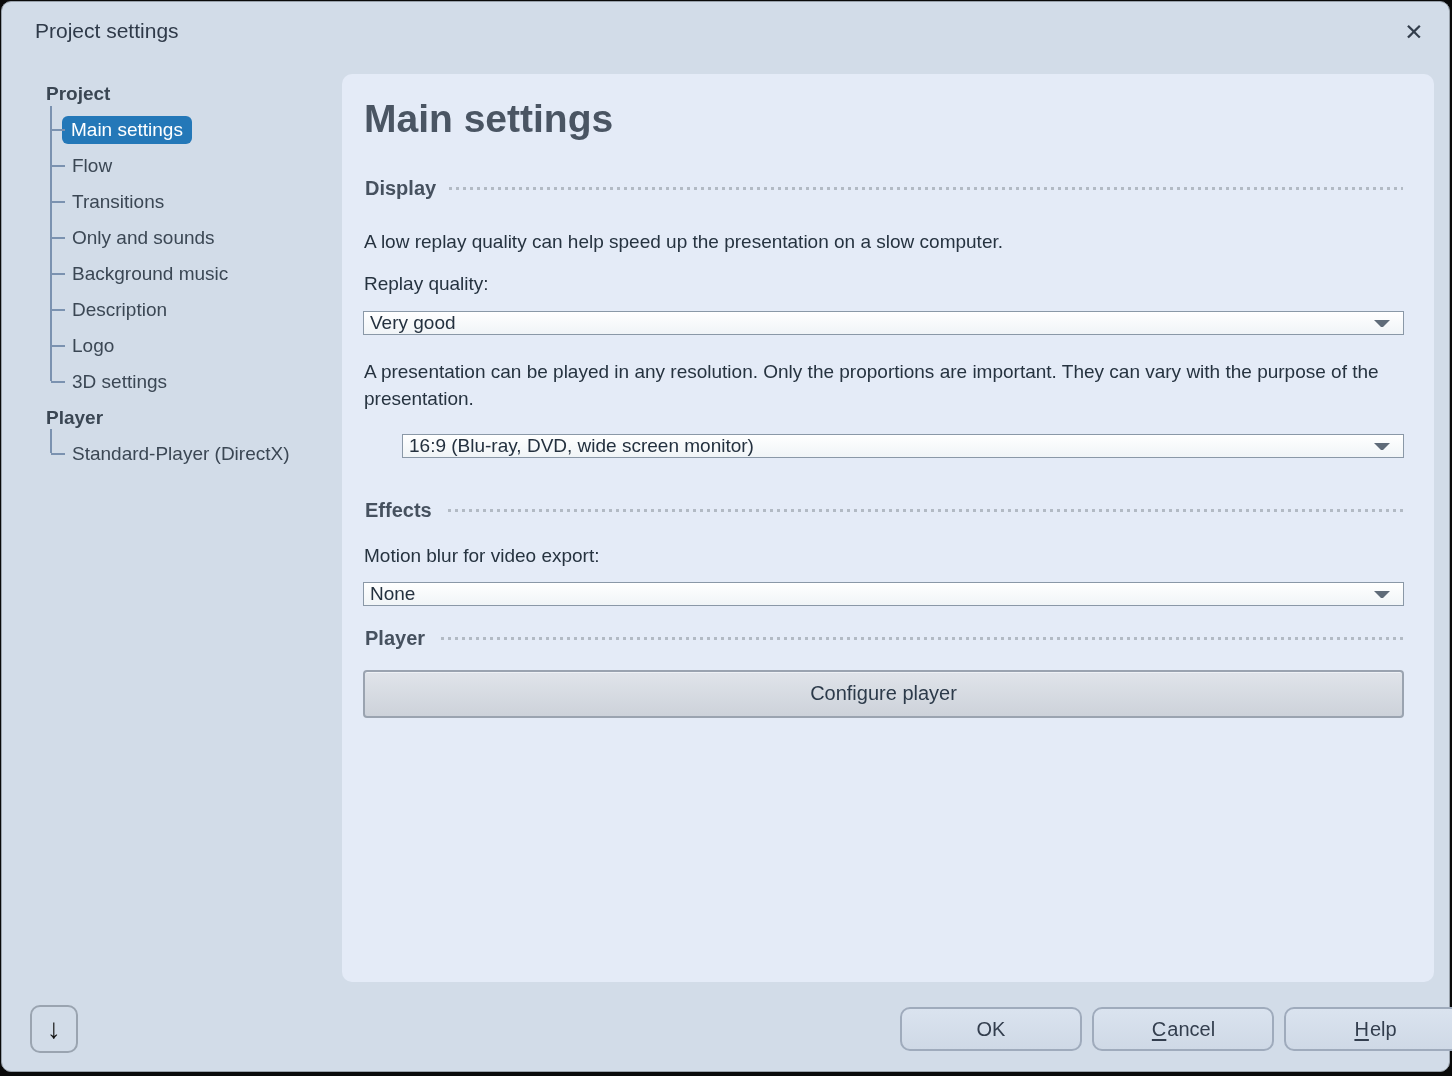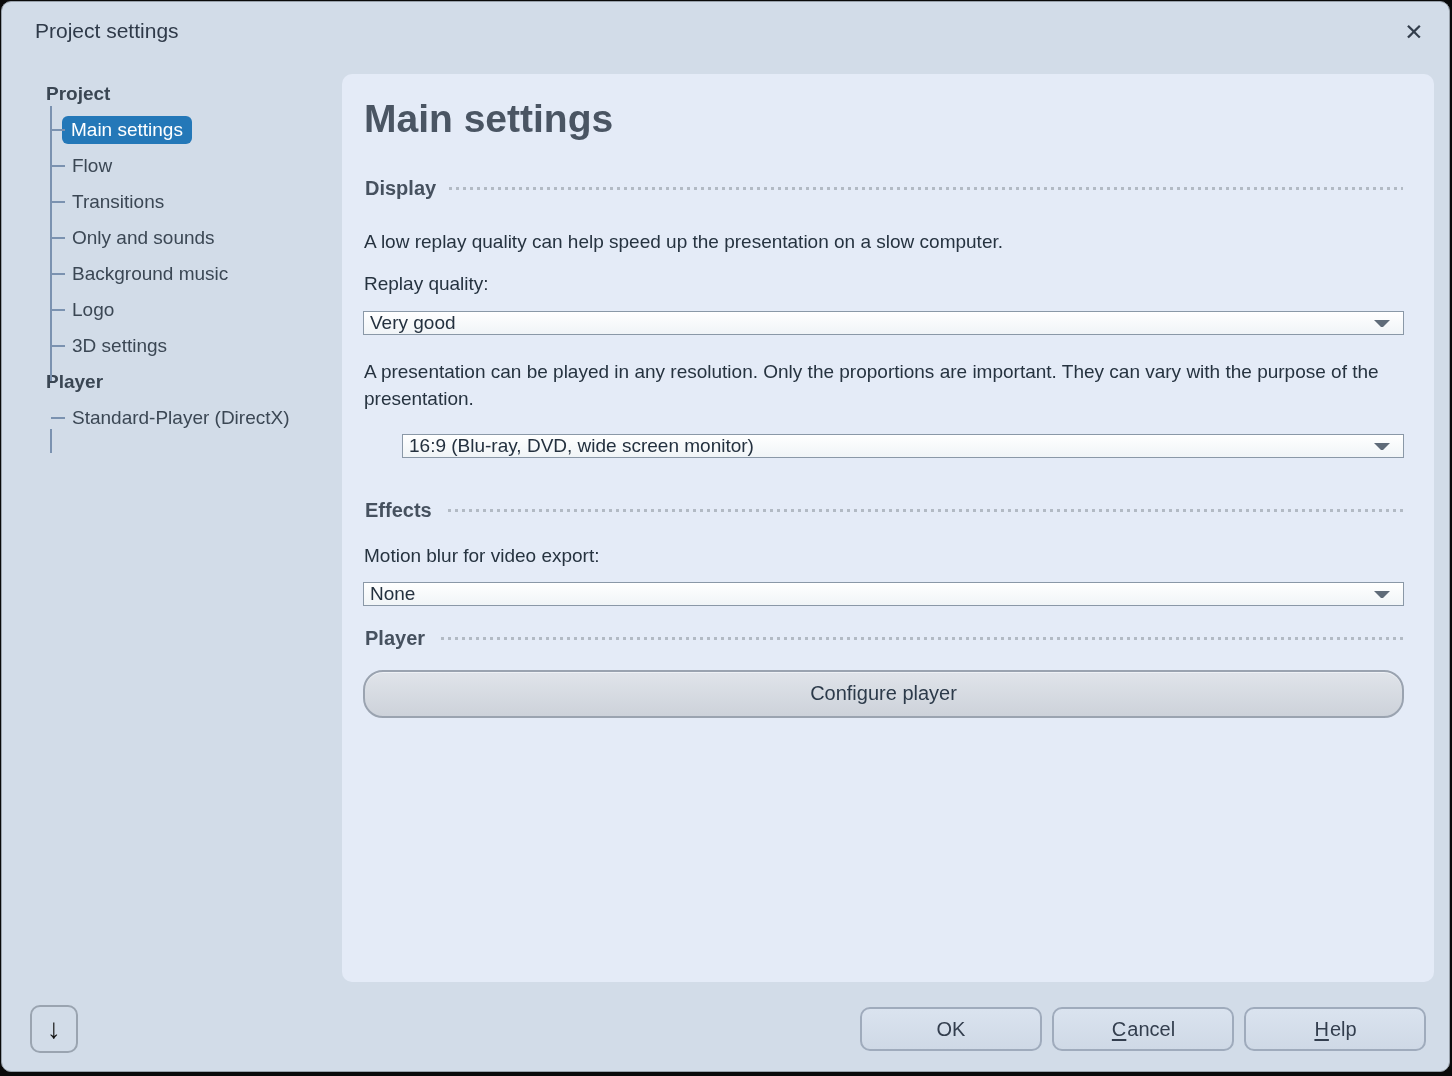--- a/index.html
+++ b/index.html
@@ -104,32 +104,32 @@
   .combo1       { margin-top: 13px; }
   .hint2        { margin-top: 22px; }
   .combo2       { margin-top: 21px; margin-left: 39px; width: calc(100% - 39px); }
   .sec-effects  { margin-top: 37px; }
   .lbl-motion   { margin-top: 16px; }
   .combo3       { margin-top: 12px; }
   .sec-player   { margin-top: 17px; }
   .configure-btn {
     margin-top: 16px;
     width: 100%; height: 48px;
-    border: 2px solid #9aa3b0; border-radius: 20px;
+    border: 2px solid #9aa3b0; border-radius: 4px;
     background: linear-gradient(#e0e4ea, #cdd2da);
     box-shadow: inset 0 1px 0 #eef1f5;
     font-family: inherit; font-size: 20px; color: #2c3a4a;
   }
   
   .footer-btn {
     position: absolute; top: 1005px;
     width: 182px; height: 44px;
     border: 2px solid #9fabbc; border-radius: 10px;
     background: linear-gradient(#dae3ef, #cfd9e6);
-    font-family: inherit; font-size: 20px; color: #333e4e;
+    font-family: inherit; font-size: 20px; color: #333e4e; margin-left: 40px;
   }
   .footer-btn u { text-underline-offset: 3px; }
   .btn-ok     { left: 858px; }
   .btn-cancel { left: 1050px; }
   .btn-help   { left: 1242px; }
   .arrow-btn {
     position: absolute; left: 28px; top: 1003px;
     width: 48px; height: 48px;
     border: 2px solid #9aa4b0; border-radius: 10px;
     background: transparent;
@@ -159,20 +159,23 @@
     <div class="tree-item">
       <span>Transitions</span>
     </div>
     <div class="tree-item">
       <span>Only and sounds</span>
     </div>
     <div class="tree-item">
       <span>Background music</span>
     </div>
     <div class="tree-item">
+      <span>Description</span>
+    </div>
+    <div class="tree-item">
       <span>Logo</span>
     </div>
     <div class="tree-item">
       <span>3D settings</span>
     </div>
     <div class="group-label">Player</div>
     <div class="vline vline2"></div>
     <div class="tree-item">
       <span>Standard-Player (DirectX)</span>
     </div>

